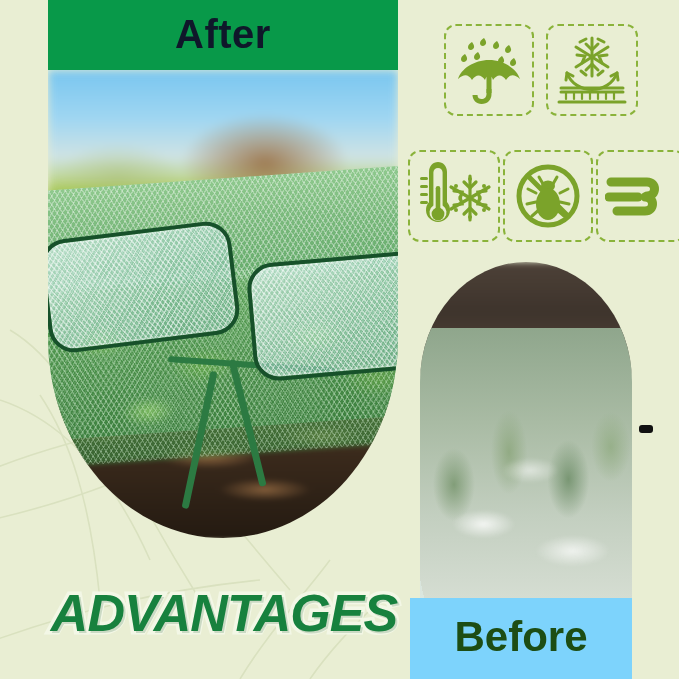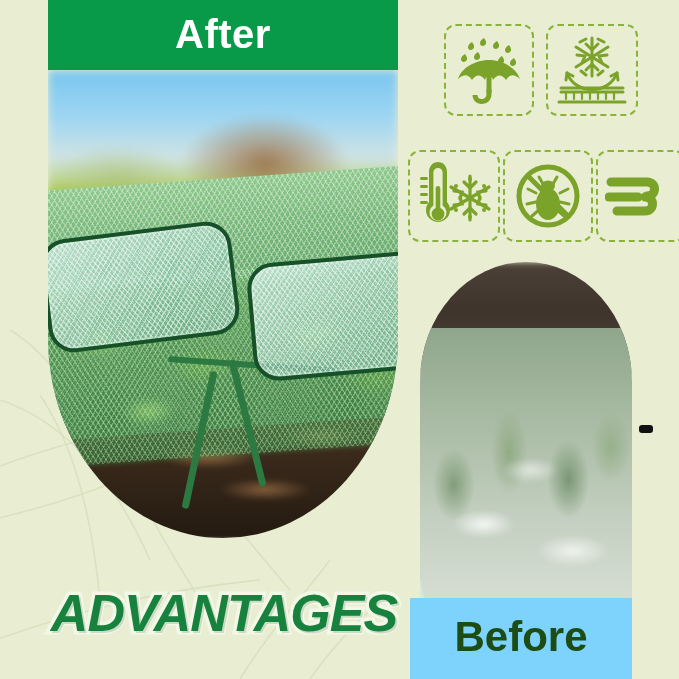--- a/index.html
+++ b/index.html
@@ -31,21 +31,21 @@
     top: 0px;
     width: 350px;
     height: 70px;
     background: #089949;
     z-index: 3;
     display: flex;
     align-items: center;
     justify-content: center;
   }
   .after-banner .label {
-    color: #ffffff;
+    color: #0f172a;
     font-size: 40px;
     font-weight: bold;
     letter-spacing: 0.5px;
     line-height: 1;
     padding-bottom: 3px;
   }
 
   .after-photo {
     position: absolute;
     left: 48px;

